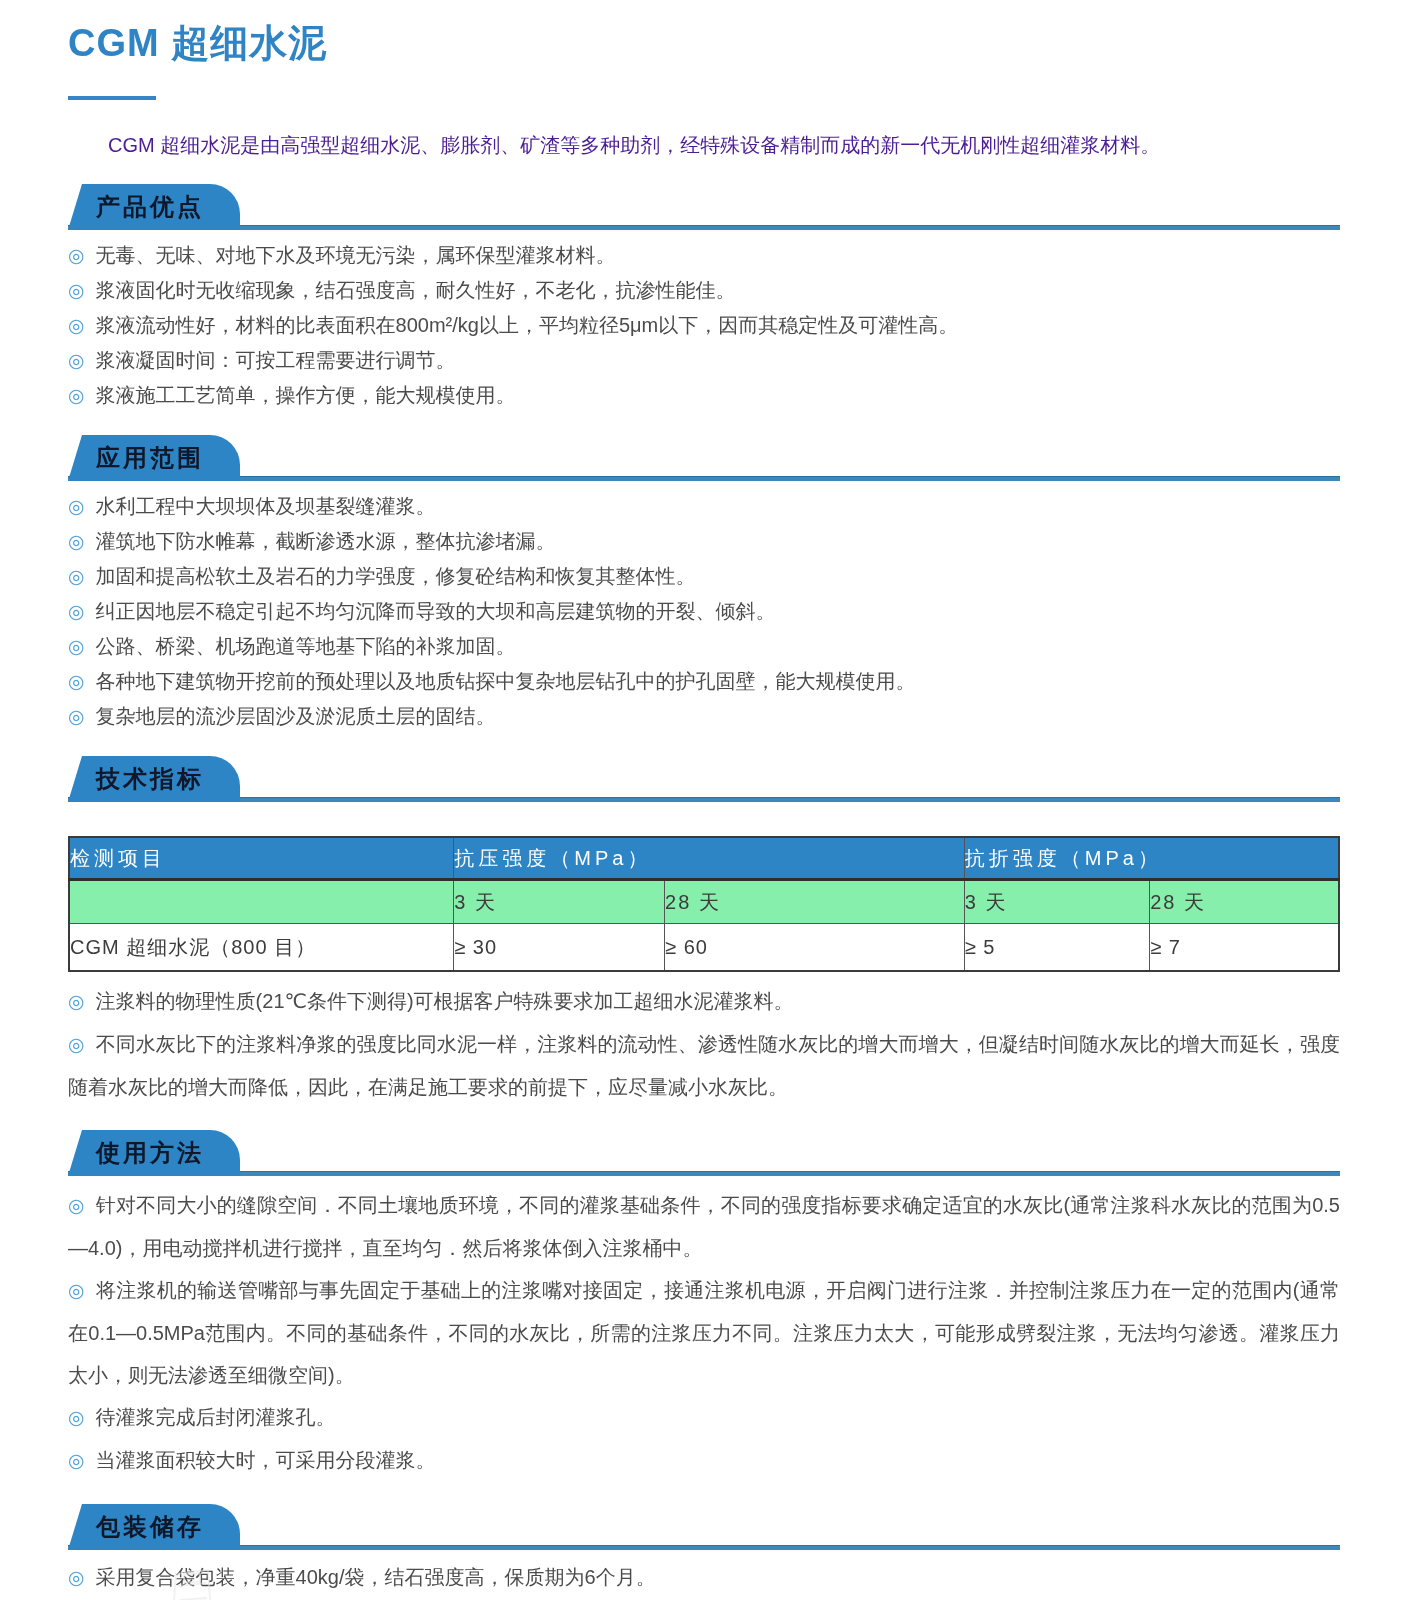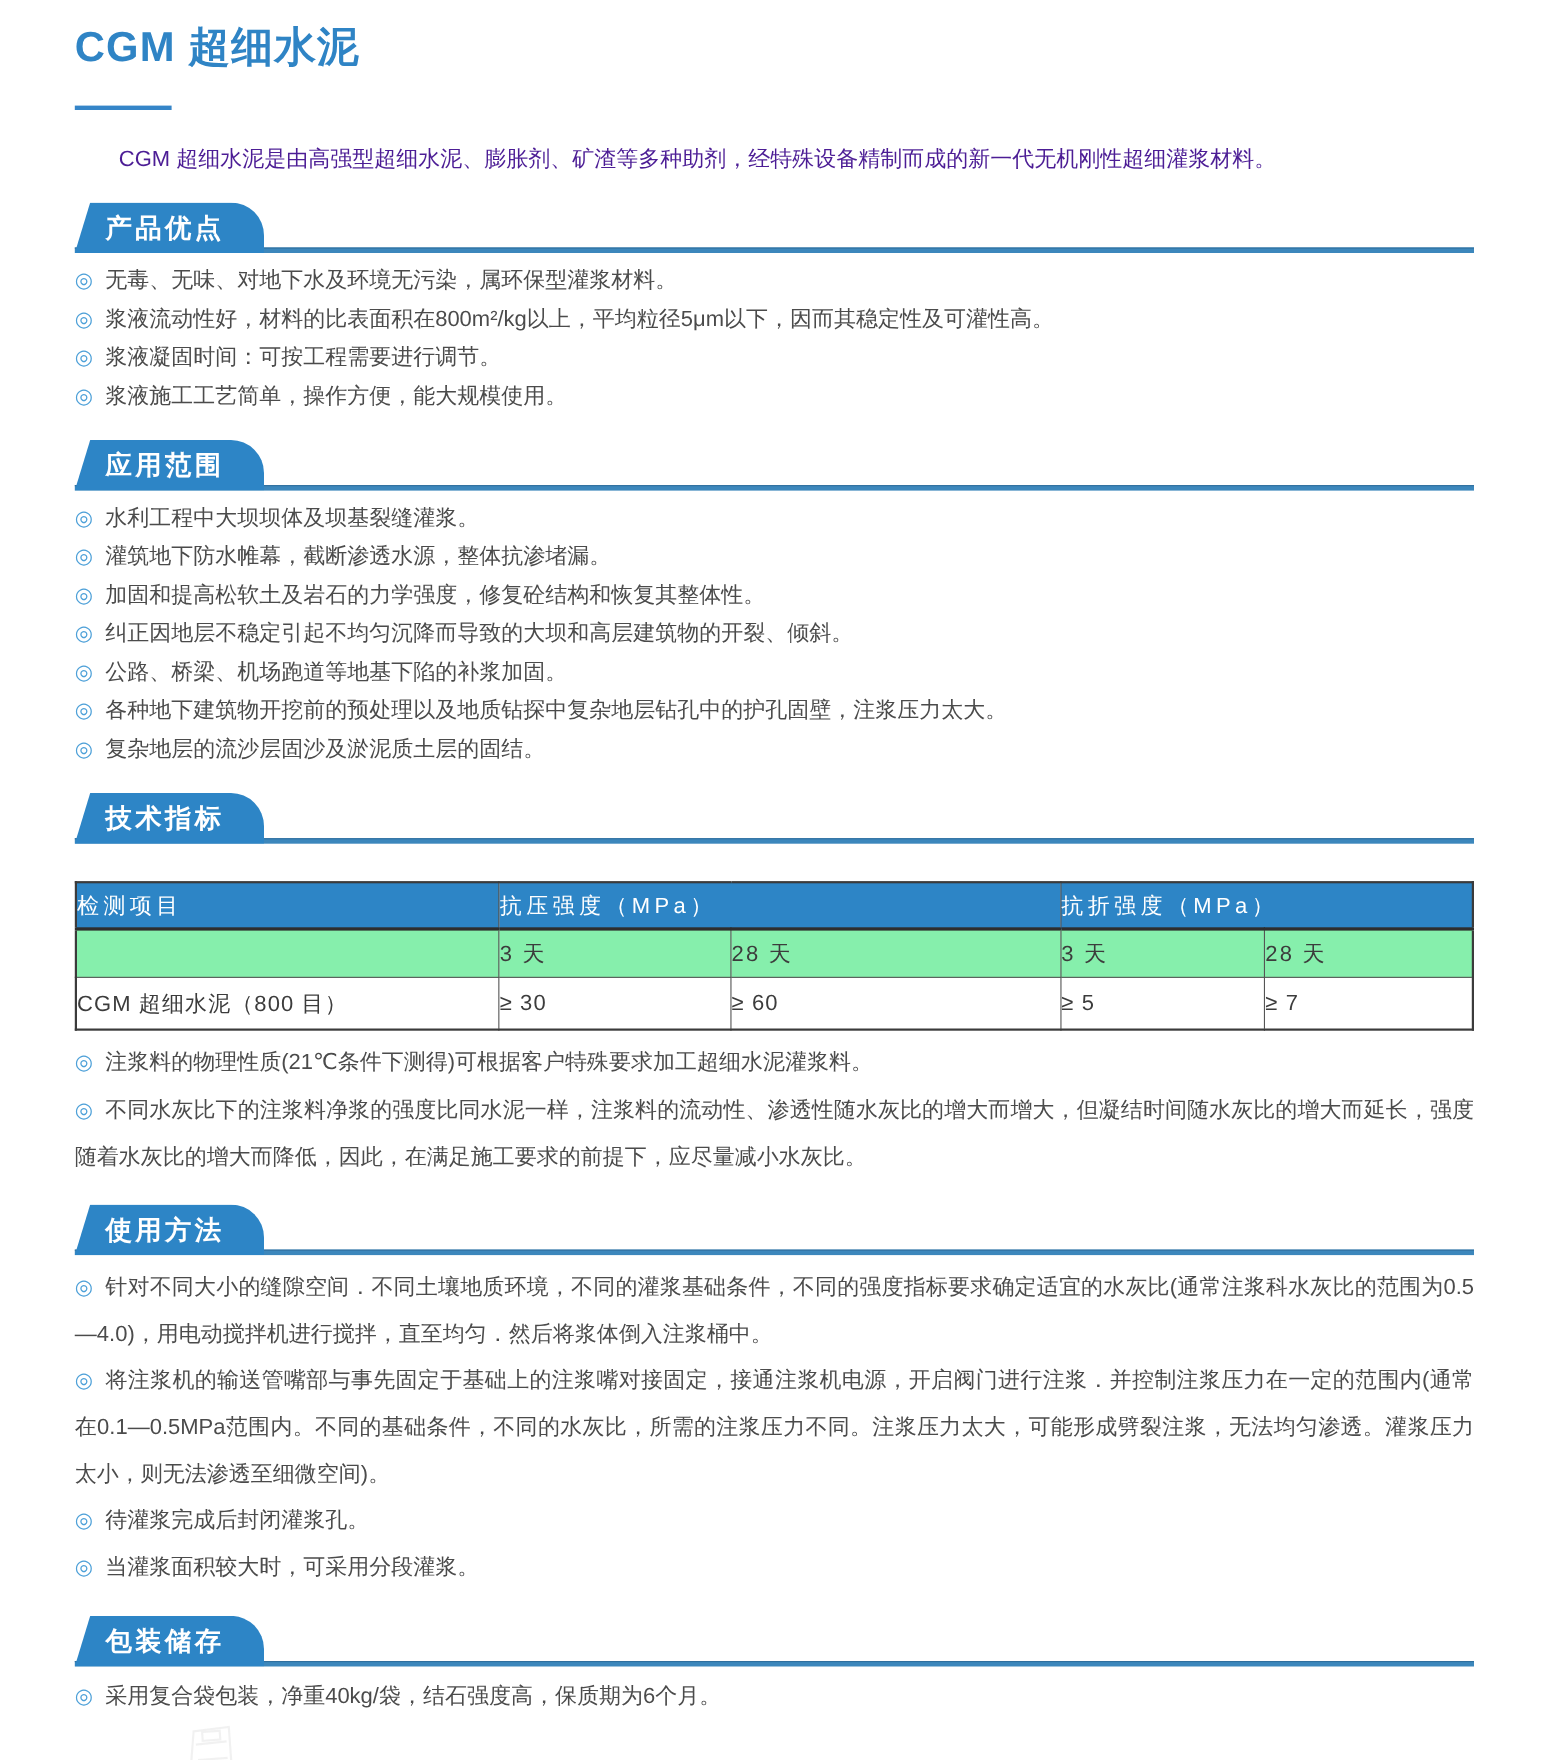--- a/index.html
+++ b/index.html
@@ -18,21 +18,21 @@
     margin:28px 0 0 0; font-size:20px; line-height:34px; color:#4c1d95;
     text-indent:2em;
   }
   .section-head { position:relative; height:46px; margin-top:22px; }
   .section-rule {
     position:absolute; left:0; bottom:0; width:100%; height:4px;
     background:#3c87bc; border-top:1px solid #2f6f9e;
   }
   .badge {
     position:absolute; left:0; bottom:0; height:46px; box-sizing:border-box;
-    background:#2d85c6; color:#ffffff; display:flex; align-items:center;
+    background:#2d85c6; color:#0f172a; display:flex; align-items:center;
     padding:0 36px 0 28px; border-radius:0 30px 0 0;
     clip-path:polygon(14px 0, 100% 0, 100% 100%, 0 100%);
   }
   .badge-text { font-size:24px; font-weight:bold; letter-spacing:3px; }
   .list { padding-top:8px; }
   .item { margin:0; font-size:20px; line-height:34px; color:#4b4b4b; }
   .list.loose .item { line-height:42px; text-align:justify; }
   .list.pack .item { line-height:38px; }
   .bullet { color:#4da0d8; font-size:19px; margin-right:11px; }
   .spec-table {
@@ -68,40 +68,41 @@
 
   <section>
     <div class="section-head">
       <div class="section-rule"></div>
       <div class="badge">
         <span class="badge-text">产品优点</span>
       </div>
     </div>
     <div class="list">
       <p class="item"><span class="bullet">◎</span><span>无毒、无味、对地下水及环境无污染，属环保型灌浆材料。</span></p>
+      <p class="item"><span class="bullet">◎</span><span>浆液固化时无收缩现象，结石强度高，耐久性好，不老化，抗渗性能佳。</span></p>
       <p class="item"><span class="bullet">◎</span><span>浆液流动性好，材料的比表面积在800m²/kg以上，平均粒径5μm以下，因而其稳定性及可灌性高。</span></p>
       <p class="item"><span class="bullet">◎</span><span>浆液凝固时间：可按工程需要进行调节。</span></p>
       <p class="item"><span class="bullet">◎</span><span>浆液施工工艺简单，操作方便，能大规模使用。</span></p>
     </div>
   </section>
 
   <section>
     <div class="section-head">
       <div class="section-rule"></div>
       <div class="badge">
         <span class="badge-text">应用范围</span>
       </div>
     </div>
     <div class="list">
       <p class="item"><span class="bullet">◎</span><span>水利工程中大坝坝体及坝基裂缝灌浆。</span></p>
       <p class="item"><span class="bullet">◎</span><span>灌筑地下防水帷幕，截断渗透水源，整体抗渗堵漏。</span></p>
       <p class="item"><span class="bullet">◎</span><span>加固和提高松软土及岩石的力学强度，修复砼结构和恢复其整体性。</span></p>
       <p class="item"><span class="bullet">◎</span><span>纠正因地层不稳定引起不均匀沉降而导致的大坝和高层建筑物的开裂、倾斜。</span></p>
       <p class="item"><span class="bullet">◎</span><span>公路、桥梁、机场跑道等地基下陷的补浆加固。</span></p>
-      <p class="item"><span class="bullet">◎</span><span>各种地下建筑物开挖前的预处理以及地质钻探中复杂地层钻孔中的护孔固壁，注浆压力太大。</span></p>
+      <p class="item"><span class="bullet">◎</span><span>各种地下建筑物开挖前的预处理以及地质钻探中复杂地层钻孔中的护孔固壁，能大规模使用。</span></p>
       <p class="item"><span class="bullet">◎</span><span>复杂地层的流沙层固沙及淤泥质土层的固结。</span></p>
     </div>
   </section>
 
   <section>
     <div class="section-head">
       <div class="section-rule"></div>
       <div class="badge">
         <span class="badge-text">技术指标</span>
       </div>

